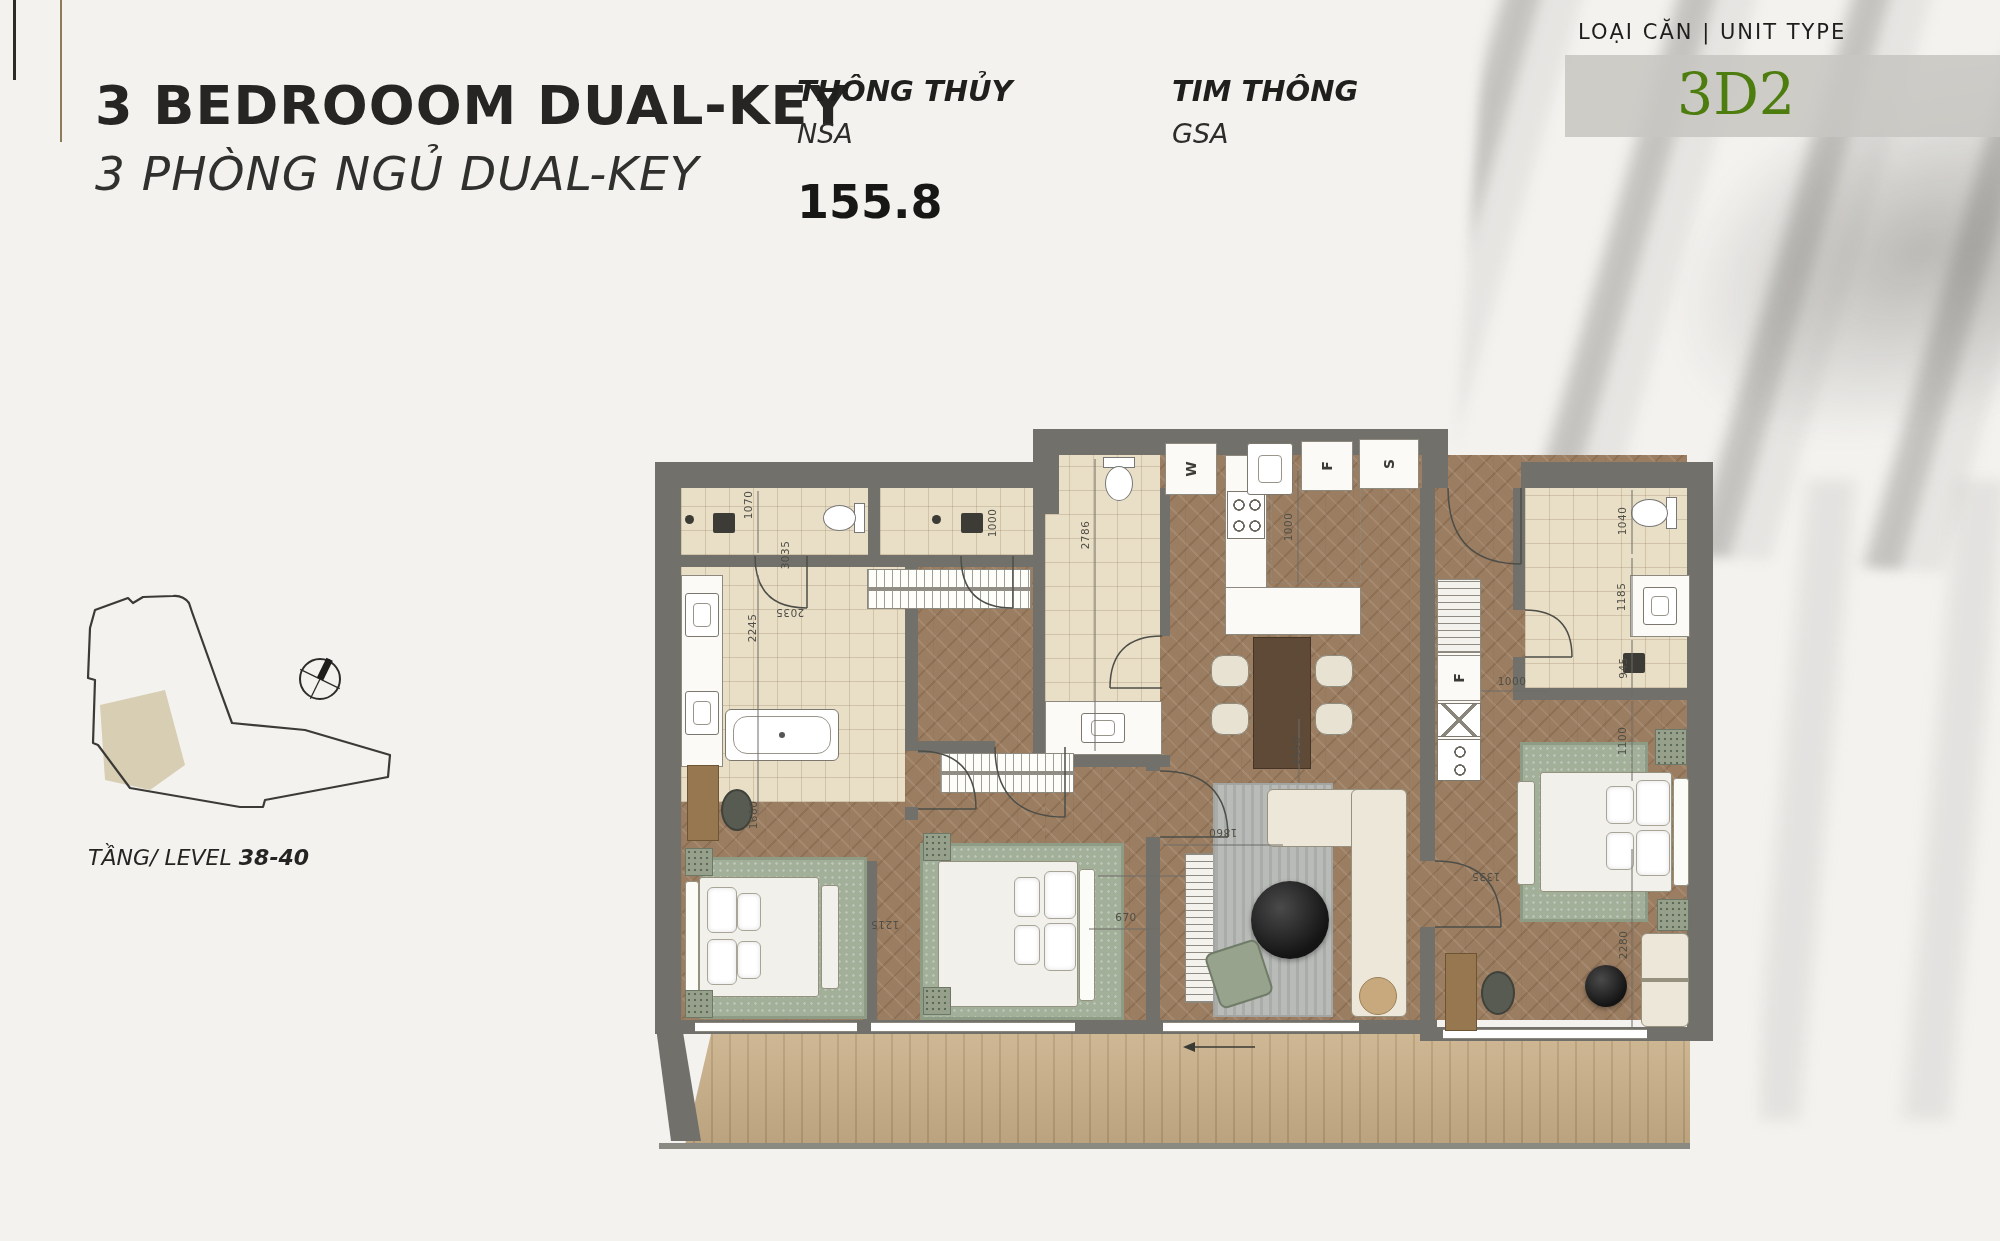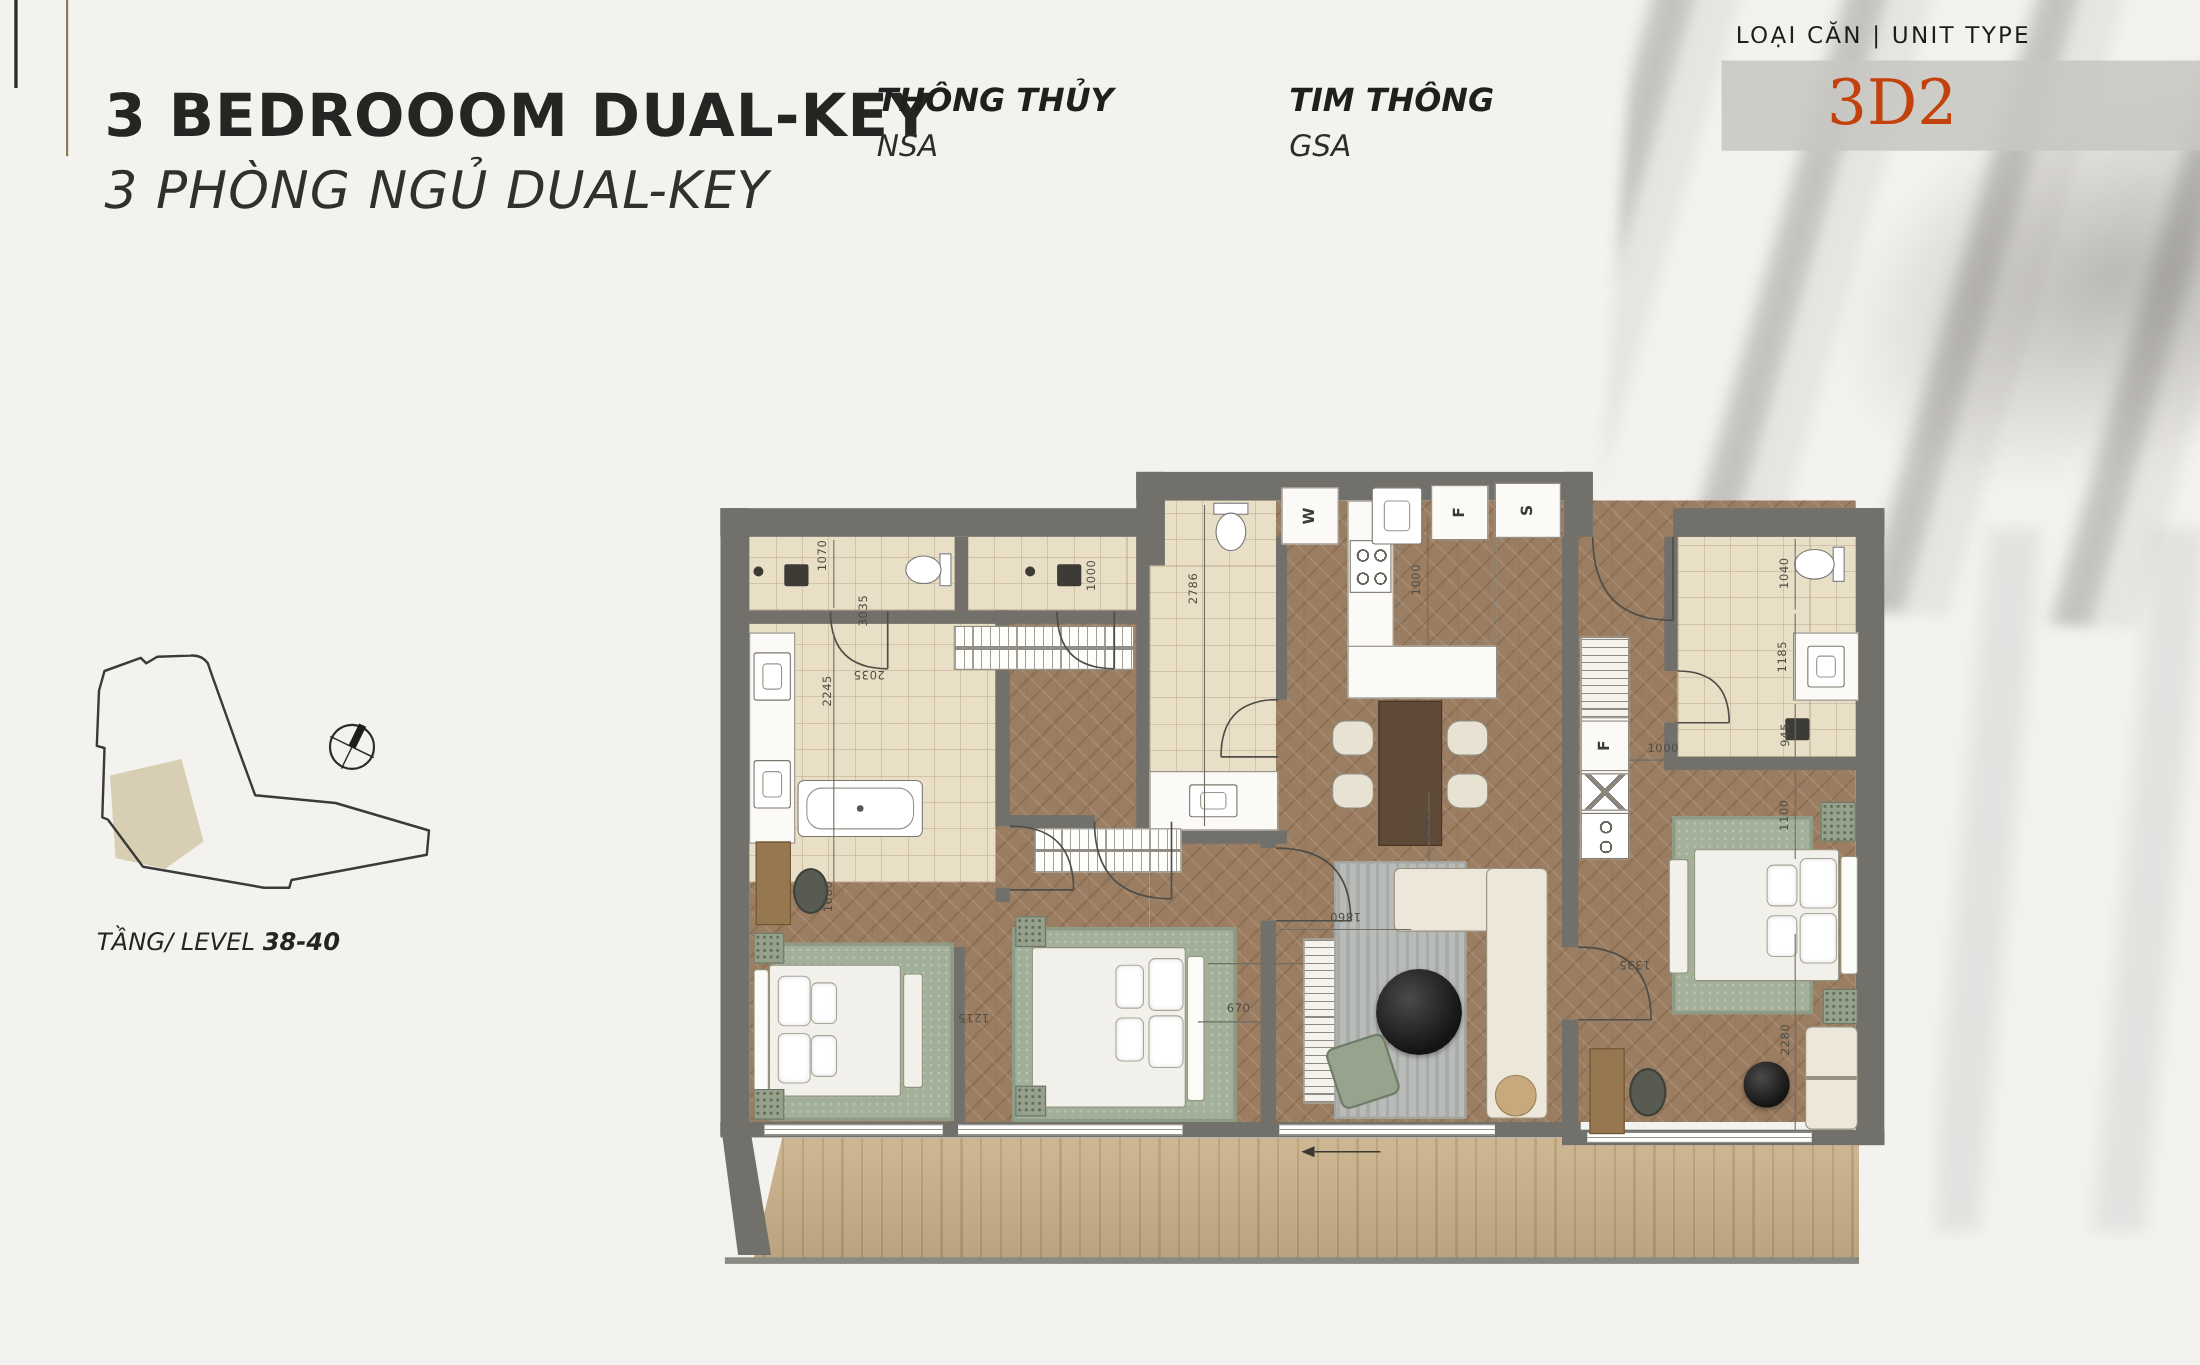--- a/index.html
+++ b/index.html
@@ -21,22 +21,22 @@
   .dline1{left:13px;top:0;width:3px;height:80px;background:#2d2b26;}
   .dline2{left:60px;top:0;width:2px;height:142px;background:#8d7c5a;}
 
   .page-title{left:95px;top:74px;font-size:54px;font-weight:700;letter-spacing:1px;color:#262523;}
   .page-subtitle{left:95px;top:146px;font-size:47px;font-style:italic;font-weight:400;color:#30302e;letter-spacing:1px;}
   .metric-label{font-size:29px;font-weight:700;font-style:italic;color:#1f1f1d;}
   .metric-code{font-size:27px;font-style:italic;color:#2c2c2a;}
   .metric-value{font-size:46px;font-weight:700;color:#171715;}
   .unit-label{left:1578px;top:20px;font-size:21px;letter-spacing:2px;color:#1d1d1b;}
   .unit-box{left:1565px;top:55px;width:435px;height:82px;background:rgba(199,198,194,.88);}
-  .unit-value{left:96px;top:6px;width:150px;font-family:"DejaVu Serif","Liberation Serif",serif;
-              font-size:57px;color:#c2410c;}
+  .unit-value{left:96px;top:6px;width:150px;text-align:center;font-family:"DejaVu Serif","Liberation Serif",serif;
+              font-size:57px;color:#4d7c0f;}
 
   .loc-text{left:88px;top:845px;font-size:22px;font-style:italic;color:#242422;}
   .loc-text b{font-style:italic;font-weight:700;}
 
   
   .plan{left:655px;top:429px;width:1060px;height:722px;}
   .wall{position:absolute;background:#71706a;}
   .wood{position:absolute;background-color:#9b7d61;background-image:
     repeating-linear-gradient(45deg,rgba(255,255,255,.09) 0 2px,rgba(0,0,0,0) 2px 15px),
     repeating-linear-gradient(135deg,rgba(70,42,18,.15) 0 2px,rgba(0,0,0,0) 2px 15px),
@@ -111,20 +111,21 @@
 
   <div class="a dline1"></div>
   <div class="a dline2"></div>
 
   <div class="a page-title">3 BEDROOOM DUAL-KEY</div>
   <div class="a page-subtitle">3 PHÒNG NGỦ DUAL-KEY</div>
 
   <div class="a" style="left:797px;top:74px;">
     <div class="metric-label">THÔNG THỦY</div>
     <div class="metric-code" style="margin-top:10px;">NSA</div>
+    <div class="metric-value" style="margin-top:26px;">155.8</div>
   </div>
   <div class="a" style="left:1172px;top:74px;">
     <div class="metric-label">TIM THÔNG</div>
     <div class="metric-code" style="margin-top:10px;">GSA</div>
   </div>
 
   <div class="a unit-label">LOẠI CĂN | UNIT TYPE</div>
   <div class="a unit-box">
     <div class="a unit-value">3D2</div>
   </div>

